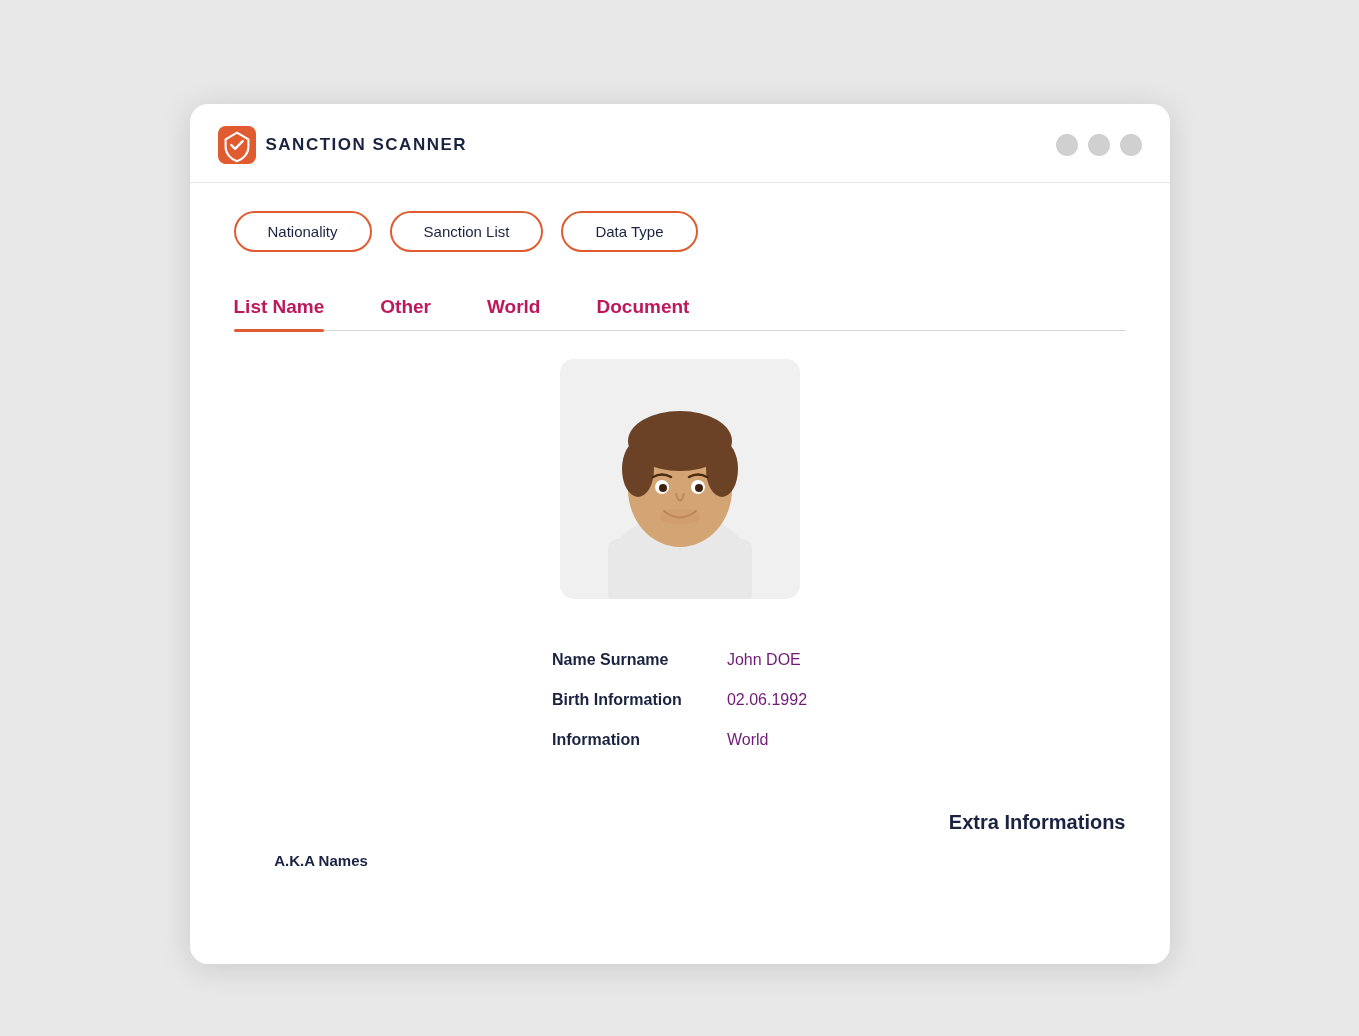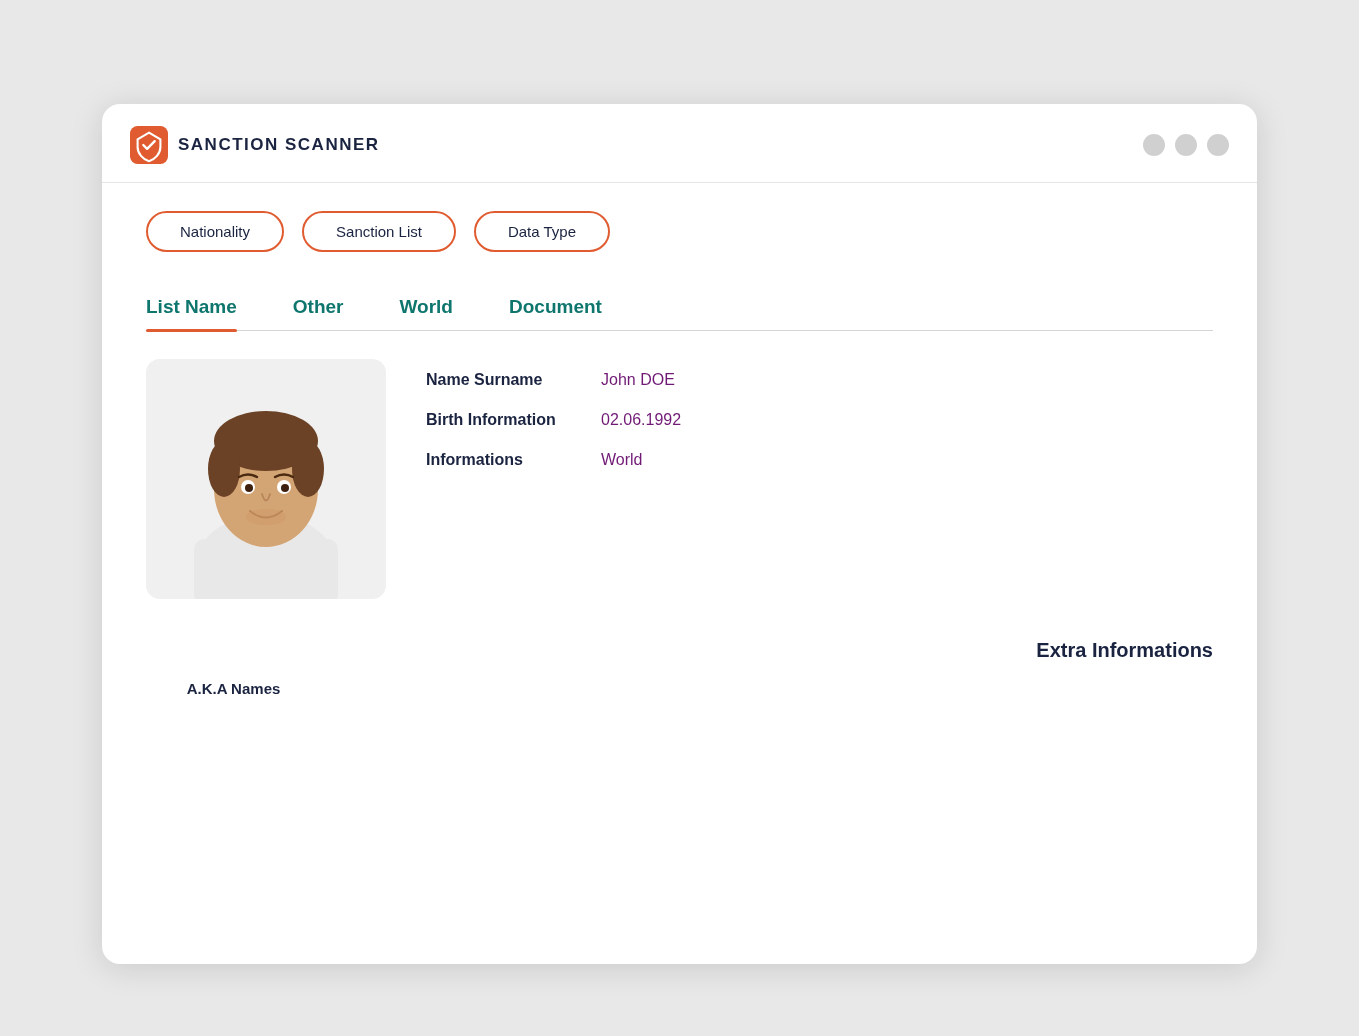--- a/index.html
+++ b/index.html
@@ -8,21 +8,21 @@
       display: flex;
       justify-content: center;
       align-items: center;
       min-height: 100vh;
       font-family: 'Segoe UI', Arial, sans-serif;
     }
     .window {
       background: #fff;
       border-radius: 18px;
       box-shadow: 0 4px 32px rgba(0,0,0,0.13);
-      width: 1155px;
+      width: 980px;
       min-height: 860px;
       overflow: hidden;
       position: relative;
       margin-top: 32px;
     }
     .titlebar {
       display: flex;
       align-items: center;
       padding: 22px 28px 18px 28px;
       border-bottom: 1.5px solid #e5e5e5;
@@ -77,40 +77,41 @@
     .tabs-row {
       display: flex;
       border-bottom: 1.5px solid #d5d5d5;
       margin-bottom: 28px;
     }
     .tab {
       padding: 12px 0;
       margin-right: 56px;
       font-size: 19px;
       font-weight: 700;
-      color: #0f766e;
+      color: #be185d;
       cursor: pointer;
       position: relative;
       white-space: nowrap;
     }
     .tab.active::after {
       content: '';
       position: absolute;
       bottom: -2px;
       left: 0;
       width: 100%;
       height: 3px;
       background: #e05c30;
       border-radius: 2px;
     }
     .profile-section {
       display: flex;
       gap: 40px;
-      align-items: flex-start;
+      align-items: center;
       margin-bottom: 40px;
+      flex-direction: column;
     }
     .profile-photo {
       width: 240px;
       height: 240px;
       border-radius: 14px;
       background: #f0f0f0;
       overflow: hidden;
       flex-shrink: 0;
       display: flex;
       align-items: center;
@@ -265,21 +266,21 @@
       <div class="profile-info">
         <div class="info-row">
           <span class="info-label">Name Surname</span>
           <span class="info-value">John DOE</span>
         </div>
         <div class="info-row">
           <span class="info-label">Birth Information</span>
           <span class="info-value">02.06.1992</span>
         </div>
         <div class="info-row">
-          <span class="info-label">Informations</span>
+          <span class="info-label">Information</span>
           <span class="info-value">World</span>
         </div>
       </div>
     </div>
 
     <div class="extra-section">
       <div class="extra-title">Extra Informations</div>
 
       <div class="extra-row">
         <span class="extra-label">A.K.A Names</span>

